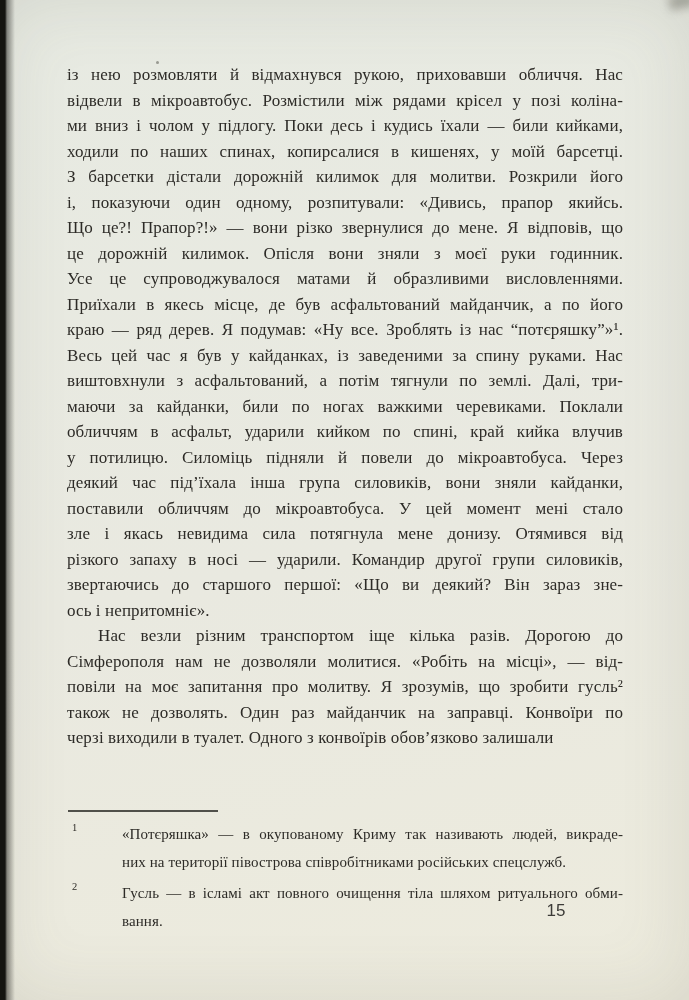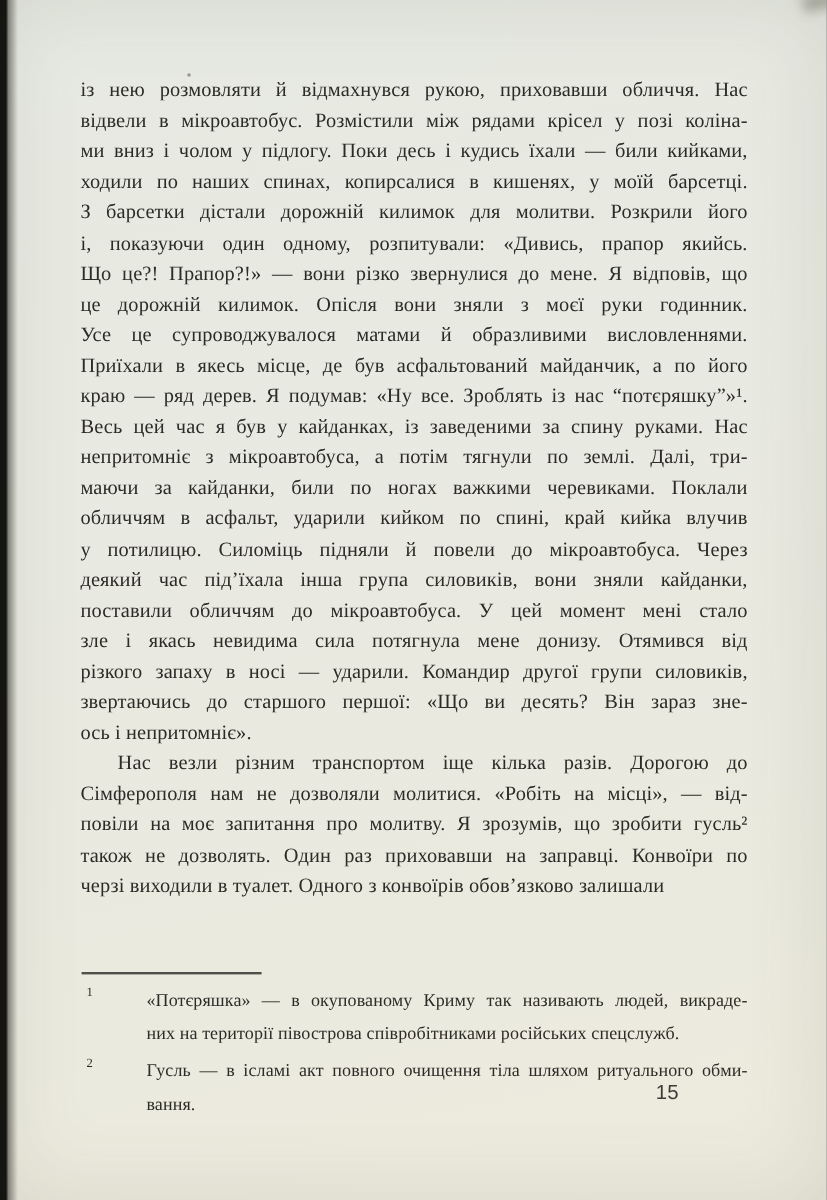--- a/index.html
+++ b/index.html
@@ -61,36 +61,36 @@
         <div class="line just">ми вниз і чолом у підлогу. Поки десь і кудись їхали — били кийками,</div>
         <div class="line just">ходили по наших спинах, копирсалися в кишенях, у моїй барсетці.</div>
         <div class="line just">З барсетки дістали дорожній килимок для молитви. Розкрили його</div>
         <div class="line just">і, показуючи один одному, розпитували: «Дивись, прапор якийсь.</div>
         <div class="line just">Що це?! Прапор?!» — вони різко звернулися до мене. Я відповів, що</div>
         <div class="line just">це дорожній килимок. Опісля вони зняли з моєї руки годинник.</div>
         <div class="line just">Усе це супроводжувалося матами й образливими висловленнями.</div>
         <div class="line just">Приїхали в якесь місце, де був асфальтований майданчик, а по його</div>
         <div class="line just">краю — ряд дерев. Я подумав: «Ну все. Зроблять із нас “потєряшку”»¹.</div>
         <div class="line just">Весь цей час я був у кайданках, із заведеними за спину руками. Нас</div>
-        <div class="line just">непритомніє з мікроавтобуса, а потім тягнули по землі. Далі, три-</div>
+        <div class="line just">виштовхнули з асфальтований, а потім тягнули по землі. Далі, три-</div>
         <div class="line just">маючи за кайданки, били по ногах важкими черевиками. Поклали</div>
         <div class="line just">обличчям в асфальт, ударили кийком по спині, край кийка влучив</div>
         <div class="line just">у потилицю. Силоміць підняли й повели до мікроавтобуса. Через</div>
         <div class="line just">деякий час під’їхала інша група силовиків, вони зняли кайданки,</div>
         <div class="line just">поставили обличчям до мікроавтобуса. У цей момент мені стало</div>
         <div class="line just">зле і якась невидима сила потягнула мене донизу. Отямився від</div>
         <div class="line just">різкого запаху в носі — ударили. Командир другої групи силовиків,</div>
-        <div class="line just">звертаючись до старшого першої: «Що ви десять? Він зараз зне-</div>
+        <div class="line just">звертаючись до старшого першої: «Що ви деякий? Він зараз зне-</div>
         <div class="line">ось і непритомніє».</div>
       </div>
     <div class="para indent-first">
         <div class="line just">Нас везли різним транспортом іще кілька разів. Дорогою до</div>
         <div class="line just">Сімферополя нам не дозволяли молитися. «Робіть на місці», — від-</div>
         <div class="line just">повіли на моє запитання про молитву. Я зрозумів, що зробити гусль²</div>
-        <div class="line just">також не дозволять. Один раз приховавши на заправці. Конвоїри по</div>
+        <div class="line just">також не дозволять. Один раз майданчик на заправці. Конвоїри по</div>
         <div class="line">черзі виходили в туалет. Одного з конвоїрів обов’язково залишали</div>
       </div>
   </div>
 
   <div class="footnotes">
     <div class="fn-divider"></div>
     <div class="footnote">
       <span class="fn-marker">1</span>
       <div class="fn-text">
           <div class="line just">«Потєряшка» — в окупованому Криму так називають людей, викраде-</div>

